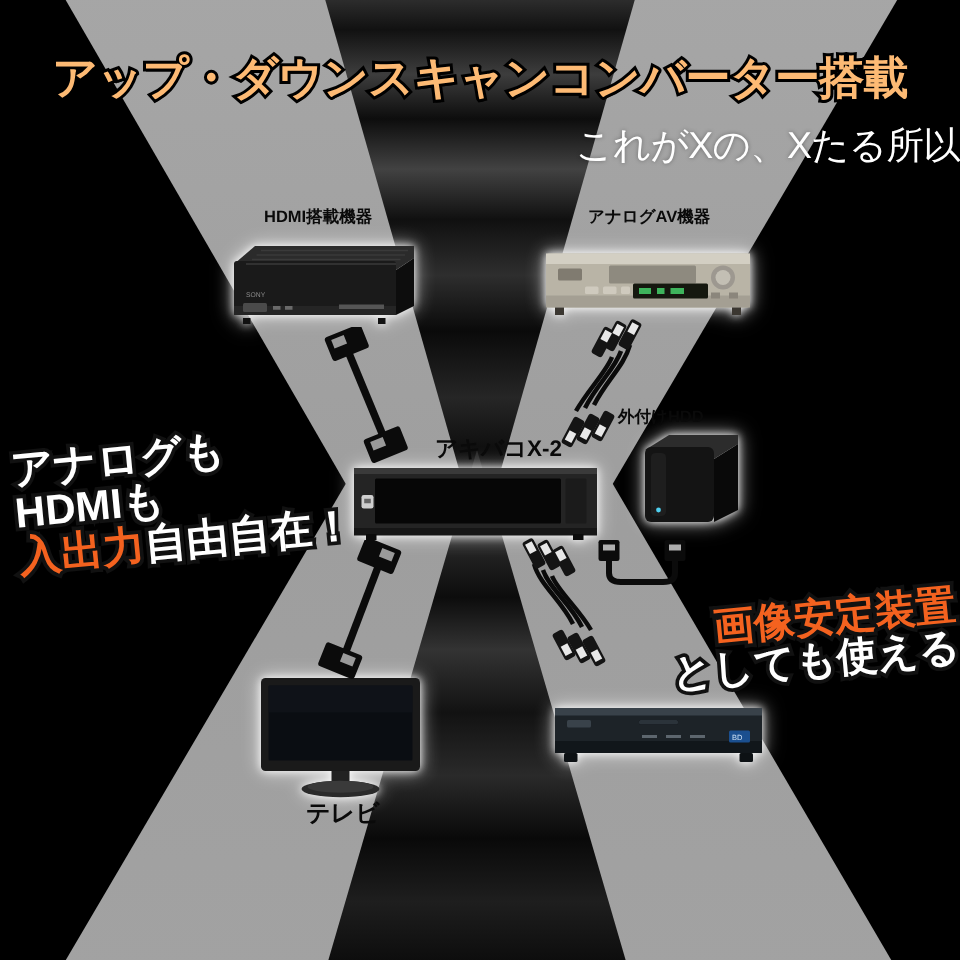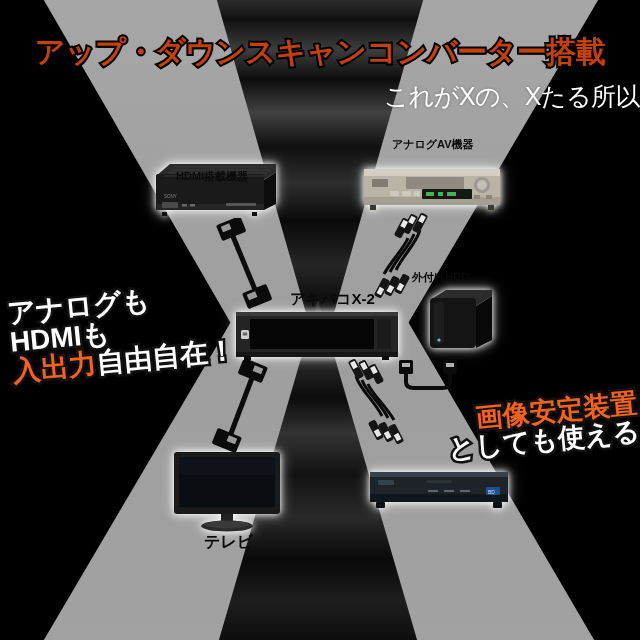--- a/index.html
+++ b/index.html
@@ -20,21 +20,21 @@
   #xbg { position:absolute; inset:0; width:640px; height:640px; }
 
   
   .headline {
     position:absolute;
     left:0; top:32px; width:640px;
     text-align:center;
     font-size:30px;
     font-weight:bold;
     letter-spacing:-0.5px;
-    color:#c2410c;
+    color:#fdba74;
     white-space:nowrap;
     -webkit-text-stroke:4px #000;
     paint-order:stroke fill;
     text-shadow:0 2px 0 #000;
     z-index:40;
   }
   .subline {
     position:absolute;
     left:0; top:80px; width:640px;
     text-align:right;
@@ -172,21 +172,21 @@
     <polygon points="420,650 216,650 318,300" fill="url(#gBot)"></polygon>
   </svg>
 
   <div class="headline">
     <span>アップ・ダウンスキャンコンバーター搭載</span>
   </div>
   <div class="subline">
     <span>これがXの、Xたる所以</span>
   </div>
 
-  <div class="cap" style="left:176px; top:137px;margin-top:32px;">
+  <div class="cap" style="left:176px; top:137px;">
     <span>HDMI搭載機器</span>
   </div>
   <div class="dev" style="left:148px; top:158px;">
     <svg width="132" height="64" viewBox="0 0 132 64" class="glow">
       <polygon points="8,18 22,6 128,6 128,14 116,22" fill="#2b2b2b"></polygon>
       <rect x="8" y="16" width="108" height="36" rx="2" fill="#1a1a1a"></rect>
       <polygon points="116,22 128,14 128,46 116,52" fill="#0d0d0d"></polygon>
       <g stroke="#3a3a3a" stroke-width="1">
         <line x1="26" y1="9" x2="124" y2="9"></line>
         <line x1="23" y1="12" x2="122" y2="12"></line>

